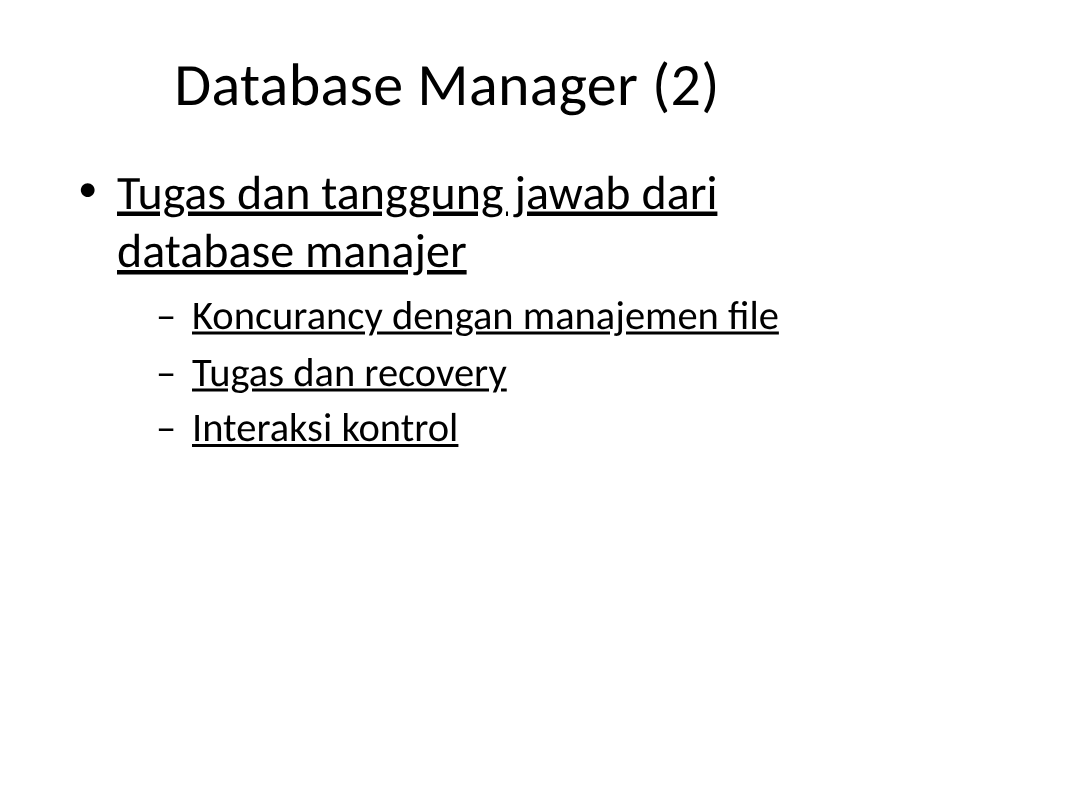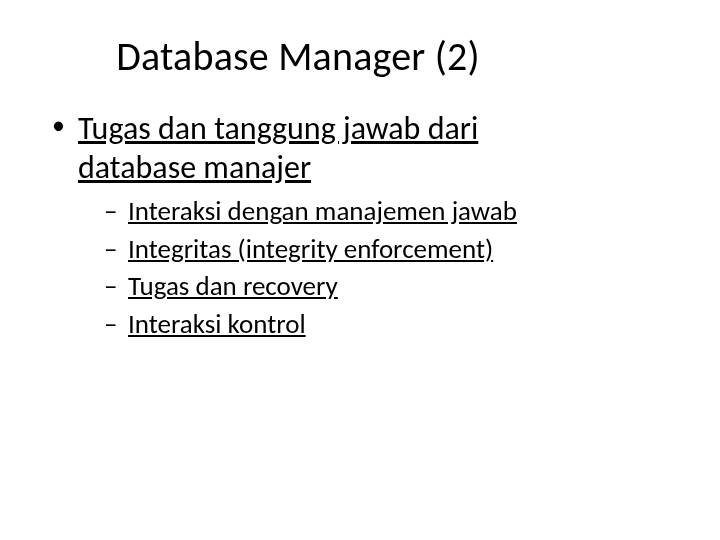--- a/index.html
+++ b/index.html
@@ -67,20 +67,19 @@
 </head>
 <body>
 
 <div class="slide">
   <h1 class="title">Database Manager (2)</h1>
 
   <ul class="level1">
     <li>
       <span>Tugas dan tanggung jawab dari database manajer</span>
       <ul class="level2">
-        <li><span>Interaksi dengan manajemen jawab</span></li>
-        <li><span>Integritas (integrity enforcement)</span></li>
+        <li><span>Koncurancy dengan manajemen file</span></li>
         <li><span>Tugas dan recovery</span></li>
         <li><span>Interaksi kontrol</span></li>
       </ul>
     </li>
   </ul>
 </div>
 
 </body></html>

